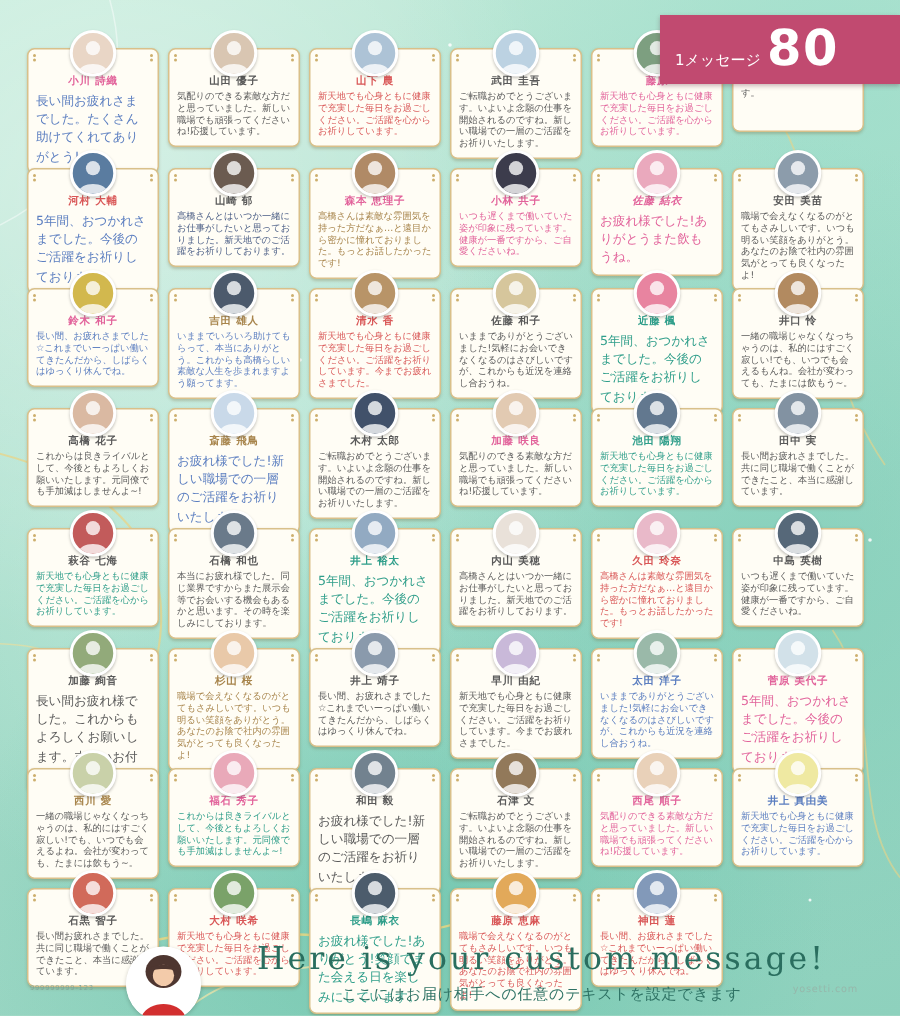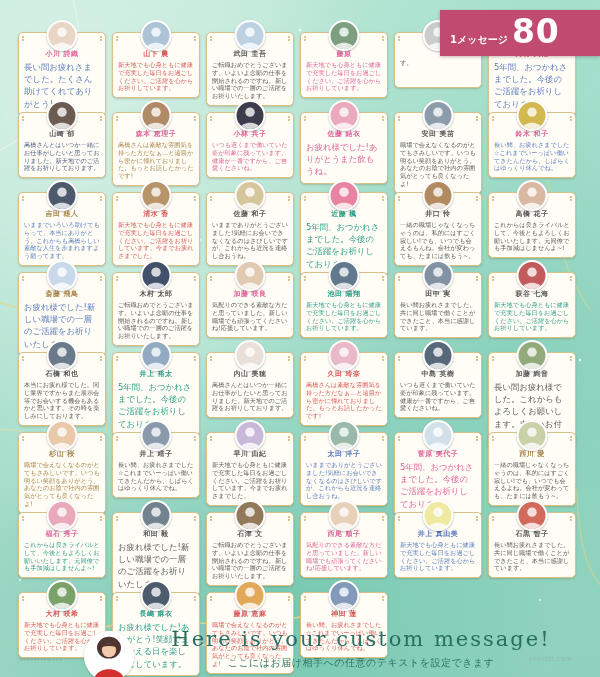--- a/index.html
+++ b/index.html
@@ -42,21 +42,21 @@
   .avatar svg{display:block;width:100%;height:100%;}
   .name{text-align:center;font-size:7px;font-weight:bold;letter-spacing:.5px;margin:1px 0 2px;color:#555;min-height:8px;}
   .msg{font-size:6.2px;line-height:1.25;color:#555;word-break:break-all;}
   .card.large .msg{font-size:8.4px;line-height:1.45;}
   .banner{
     position:absolute;right:0;top:10px;width:160px;z-index:10;
     background:#c14a70;color:#fff;box-sizing:border-box;
     padding:5px 8px 8px 10px;box-shadow:0 1px 3px rgba(80,20,40,.3);
   }
   .banner-line1{display:flex;align-items:baseline;gap:4px;}
-  .banner-msg-count{font-size:10px;font-weight:bold;}
+  .banner-msg-count{font-size:10px;font-weight:normal;}
   .banner-chars-num{font-size:33px;font-weight:bold;line-height:1;letter-spacing:1px;}
   .banner-chars-unit{font-size:19px;font-weight:bold;}
   .banner-line2{font-size:14.5px;font-weight:bold;letter-spacing:.5px;margin-top:4px;white-space:nowrap;}
   .footer{position:absolute;left:0;bottom:0;width:600px;height:52px;z-index:5;}
   .footer-avatar{
     position:absolute;left:84px;bottom:-4px;width:50px;height:50px;border-radius:50%;
     background:#fff;overflow:hidden;box-shadow:0 1px 3px rgba(0,0,0,.2);
   }
   .footer-avatar svg{display:block;width:100%;height:100%;}
   .footer-title{
@@ -111,20 +111,32 @@
           <circle cx="12" cy="9" r="4.2" fill="rgba(255,255,255,0.78)"></circle>
           <path d="M3,24 C4,16.5 20,16.5 21,24 Z" fill="rgba(255,255,255,0.78)"></path>
         </svg>
       </div>
       <div class="name" style="color: rgb(226, 99, 155);">小川 詩織</div>
       <div class="msg" style="color: rgb(91, 126, 192);">長い間お疲れさまでした。たくさん助けてくれてありがとう!</div>
     </div>
   </div>
     <div class="cell">
     <div class="card">
+      <div class="avatar" style="background: rgb(217, 198, 178);">
+        <svg viewBox="0 0 24 24">
+          <circle cx="12" cy="9" r="4.2" fill="rgba(255,255,255,0.78)"></circle>
+          <path d="M3,24 C4,16.5 20,16.5 21,24 Z" fill="rgba(255,255,255,0.78)"></path>
+        </svg>
+      </div>
+      <div class="name" style="color: rgb(90, 90, 90);">山田 優子</div>
+      <div class="msg" style="color: rgb(90, 90, 90);">気配りのできる素敵な方だと思っていました。新しい職場でも頑張ってくださいね!応援しています。</div>
+    </div>
+  </div>
+    <div class="cell">
+    <div class="card">
       <div class="avatar" style="background: rgb(173, 195, 214);">
         <svg viewBox="0 0 24 24">
           <circle cx="12" cy="9" r="4.2" fill="rgba(255,255,255,0.78)"></circle>
           <path d="M3,24 C4,16.5 20,16.5 21,24 Z" fill="rgba(255,255,255,0.78)"></path>
         </svg>
       </div>
       <div class="name" style="color: rgb(217, 87, 87);">山下 農</div>
       <div class="msg" style="color: rgb(217, 87, 87);">新天地でも心身ともに健康で充実した毎日をお過ごしください。ご活躍を心からお祈りしています。</div>
     </div>
   </div>
@@ -213,21 +225,21 @@
     </div>
   </div>
     <div class="cell">
     <div class="card large">
       <div class="avatar" style="background: rgb(234, 169, 189);">
         <svg viewBox="0 0 24 24">
           <circle cx="12" cy="9" r="4.2" fill="rgba(255,255,255,0.78)"></circle>
           <path d="M3,24 C4,16.5 20,16.5 21,24 Z" fill="rgba(255,255,255,0.78)"></path>
         </svg>
       </div>
-      <div class="name" style="color: rgb(226, 99, 155);">佐藤 結衣</div>
+      <div class="name" style="color: rgb(226, 99, 155); font-style: italic;">佐藤 結衣</div>
       <div class="msg" style="color: rgb(226, 99, 155);">お疲れ様でした!ありがとうまた飲もうね。</div>
     </div>
   </div>
     <div class="cell">
     <div class="card">
       <div class="avatar" style="background: rgb(140, 156, 171);">
         <svg viewBox="0 0 24 24">
           <circle cx="12" cy="9" r="4.2" fill="rgba(255,255,255,0.78)"></circle>
           <path d="M3,24 C4,16.5 20,16.5 21,24 Z" fill="rgba(255,255,255,0.78)"></path>
         </svg>

